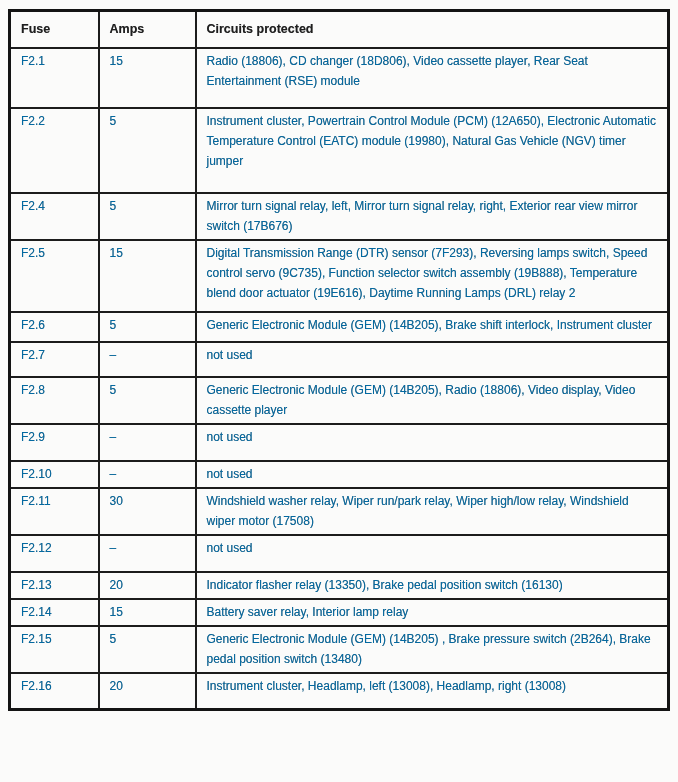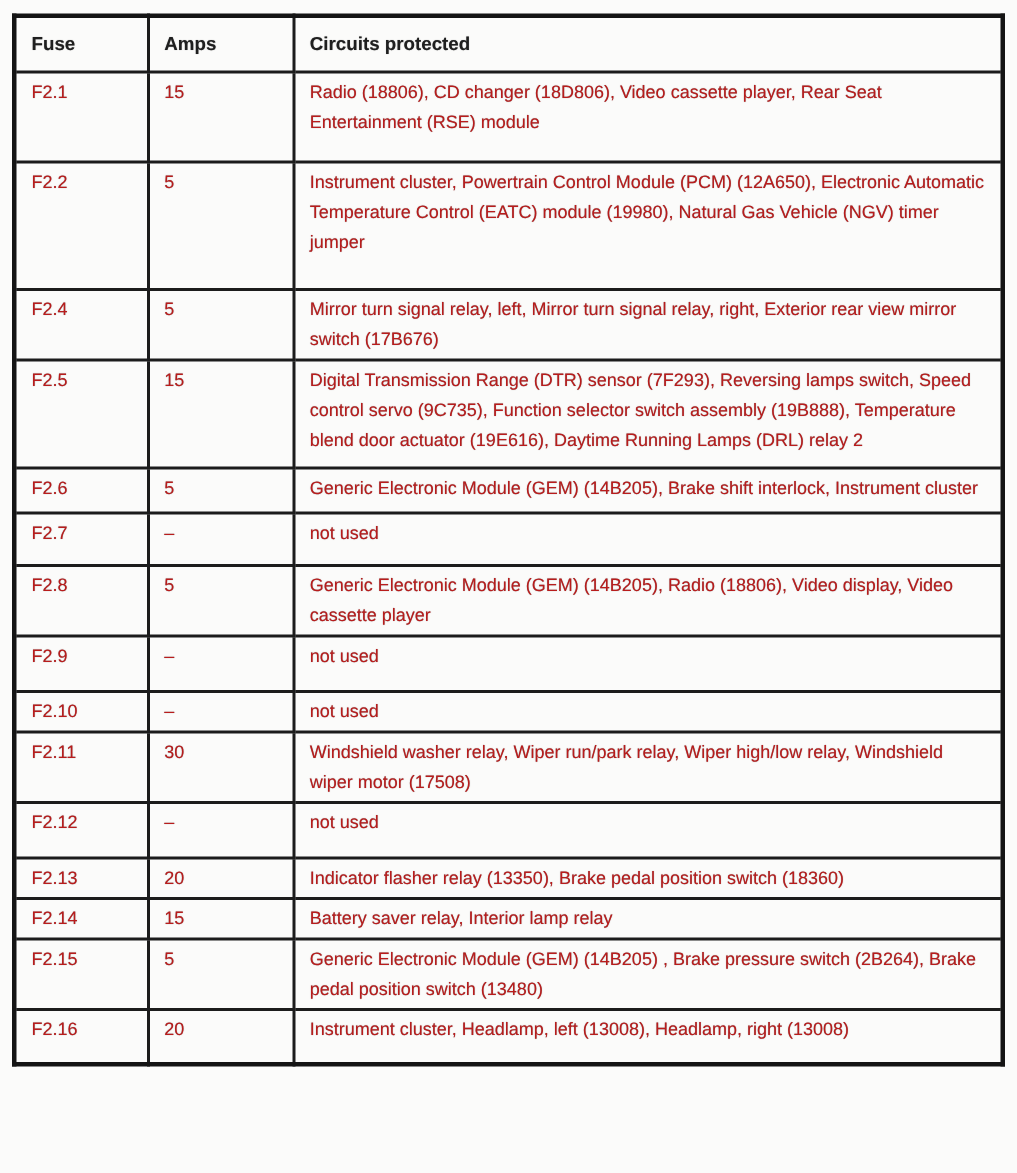--- a/index.html
+++ b/index.html
@@ -29,21 +29,21 @@
     border: 3px solid #141414;
     background: #fbfbfa;
   }
   col.c1 { width: 89px; }
   col.c2 { width: 97px; }
   col.c3 { width: 473px; }
   th, td {
     border: 2px solid #1c1c1c;
     vertical-align: top;
     text-align: left;
-    color: #b91c1c;
+    color: #0369a1;
     text-shadow: 0 0 0.6px rgba(44,44,44,0.55);
     font-size: 12px;
     line-height: 20px;
     padding: 2px 9px 3px 10px;
     word-wrap: break-word;
   }
   th {
     font-weight: bold;
     font-size: 12.5px;
     color: #1f1f1f;
@@ -129,21 +129,21 @@
           <td>Windshield washer relay, Wiper run/park relay, Wiper high/low relay, Windshield wiper motor (17508)</td>
         </tr>
         <tr>
           <td>F2.12</td>
           <td>–</td>
           <td>not used</td>
         </tr>
         <tr>
           <td>F2.13</td>
           <td>20</td>
-          <td>Indicator flasher relay (13350), Brake pedal position switch (18360)</td>
+          <td>Indicator flasher relay (13350), Brake pedal position switch (16130)</td>
         </tr>
         <tr>
           <td>F2.14</td>
           <td>15</td>
           <td>Battery saver relay, Interior lamp relay</td>
         </tr>
         <tr>
           <td>F2.15</td>
           <td>5</td>
           <td>Generic Electronic Module (GEM) (14B205) , Brake pressure switch (2B264), Brake pedal position switch (13480)</td>

